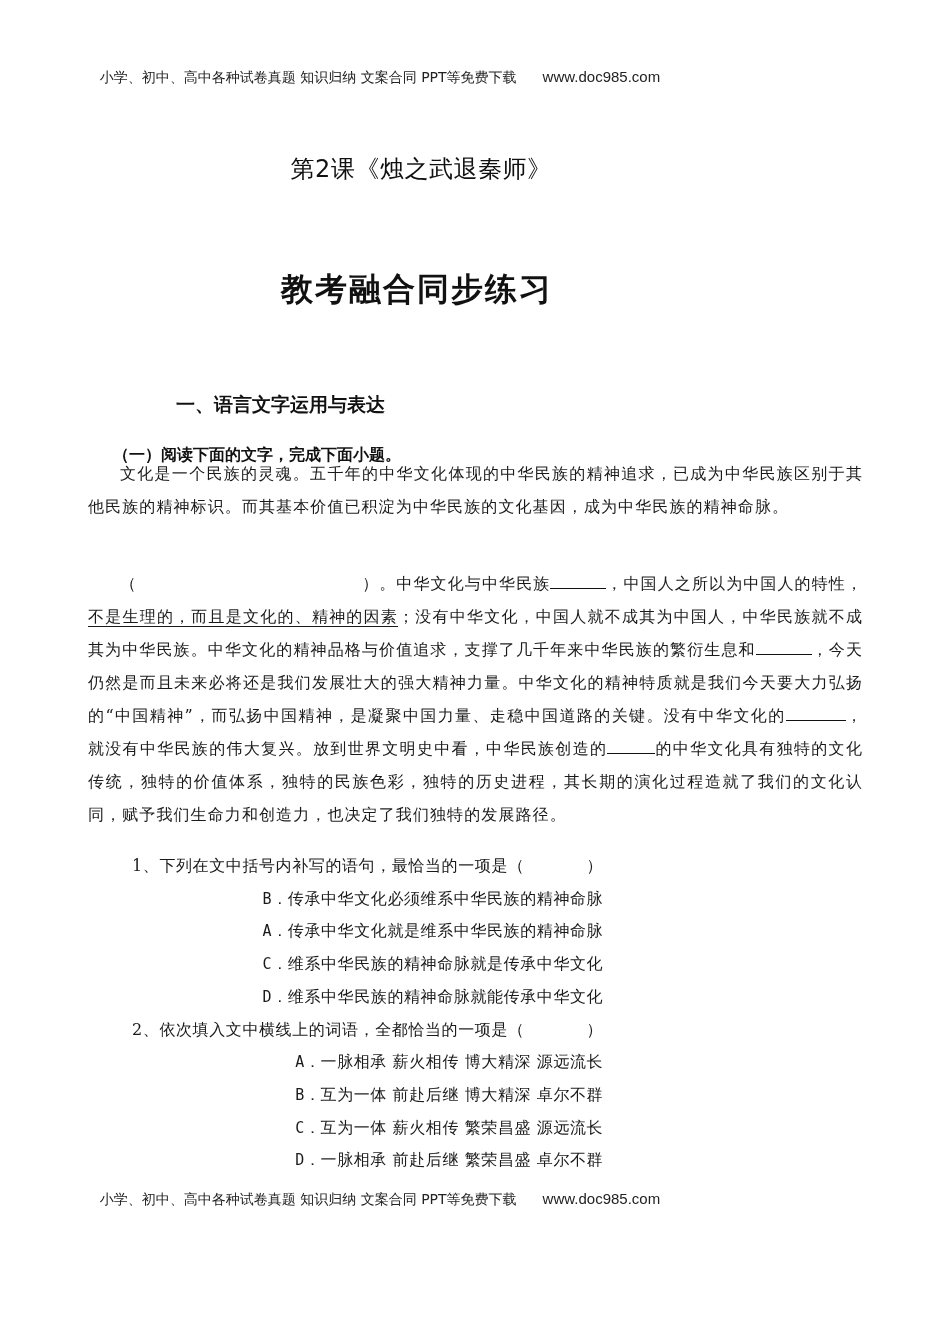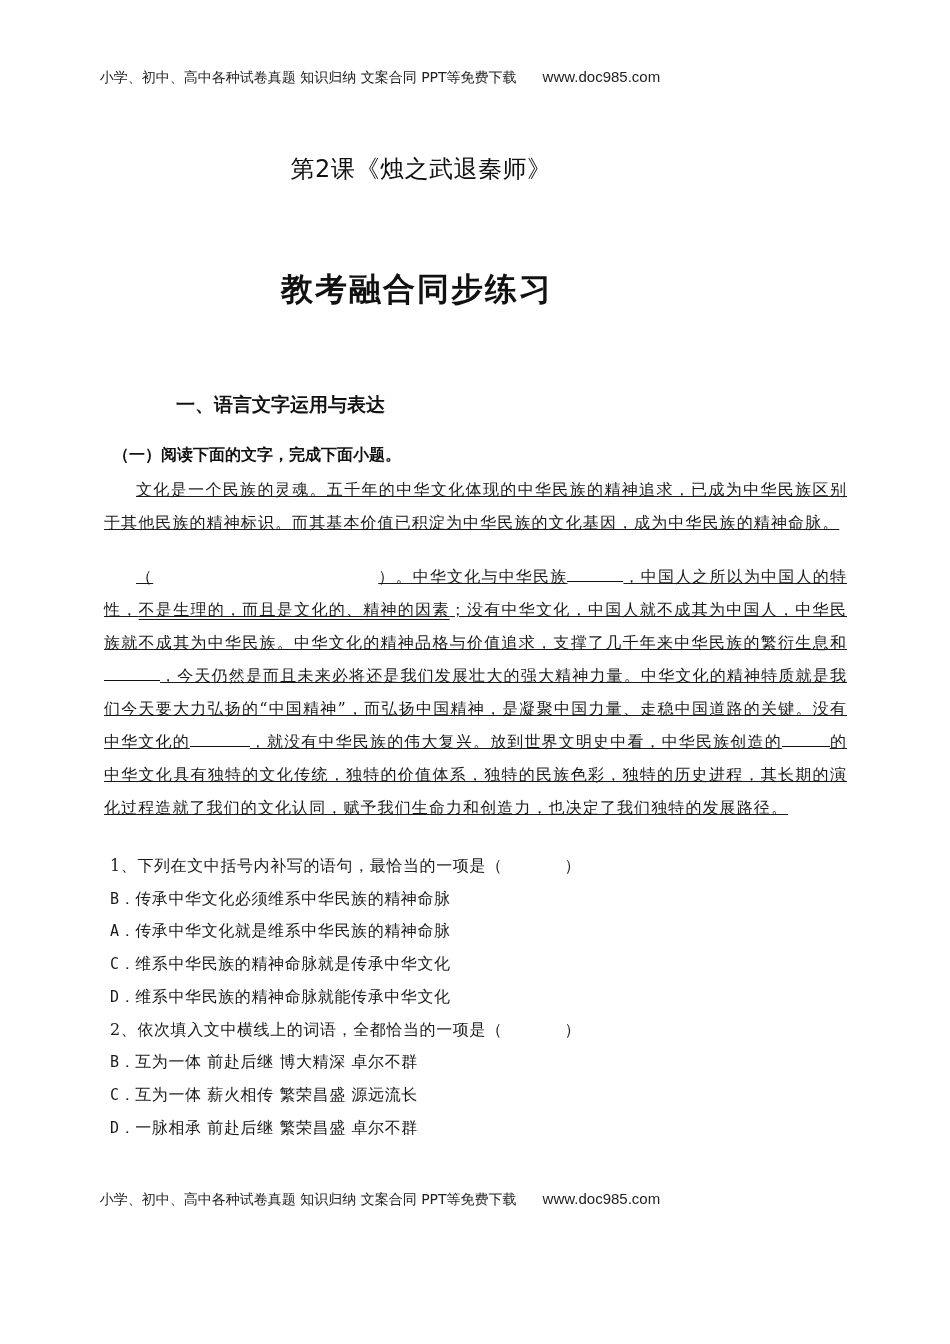--- a/index.html
+++ b/index.html
@@ -79,25 +79,24 @@
       position: absolute;
       left: 88px;
       width: 775px;
       font-size: 16px;
       line-height: 33px;
       color: #1a1a1a;
       text-align: justify;
       letter-spacing: 1.1px;
     }
     .p1 { top: 457px; }
-    .p2 { top: 544px; }
+    .p2 { top: 567px; }
     .passage p {
-      margin: 16px;
+      margin: 0;
       text-indent: 2em;
-      text-decoration: underline;
     }
     .blank {
       display: inline-block;
       border-bottom: 1px solid #111;
       height: 16px;
       vertical-align: baseline;
     }
     .blank.w48 { width: 48px; }
     .blank.w56 { width: 56px; }
     .blank.w60 { width: 60px; }
@@ -105,25 +104,26 @@
       display: inline-block;
       width: 225px;
     }
     .underlined {
       text-decoration: underline;
       text-underline-offset: 4px;
     }
     .questions {
       position: absolute;
       top: 850px;
-      left: 110px;
+      left: 132px;
       font-size: 16px;
       line-height: 32.7px;
       color: #1a1a1a;
       letter-spacing: 0.6px;
+      text-align: right;
     }
     .q-line { white-space: nowrap; }
     .answer-paren-gap {
       display: inline-block;
       width: 62px;
     }
     .opt-label {
       font-family: "DejaVu Sans Mono", "Liberation Mono", monospace;
       font-size: 15px;
     }
@@ -152,20 +152,21 @@
 </div>
 
 <div class="questions">
   <div class="q-line"><span>1、下列在文中括号内补写的语句，最恰当的一项是（</span><span class="answer-paren-gap"></span><span>）</span></div>
   <div class="q-line"><span class="opt-label">B．</span><span>传承中华文化必须维系中华民族的精神命脉</span></div>
   <div class="q-line"><span class="opt-label">A．</span><span>传承中华文化就是维系中华民族的精神命脉</span></div>
   <div class="q-line"><span class="opt-label">C．</span><span>维系中华民族的精神命脉就是传承中华文化</span></div>
   <div class="q-line"><span class="opt-label">D．</span><span>维系中华民族的精神命脉就能传承中华文化</span></div>
 
   <div class="q-line"><span>2、依次填入文中横线上的词语，全都恰当的一项是（</span><span class="answer-paren-gap"></span><span>）</span></div>
+  <div class="q-line"><span class="opt-label">A．</span><span>一脉相承 薪火相传 博大精深 源远流长</span></div>
   <div class="q-line"><span class="opt-label">B．</span><span>互为一体 前赴后继 博大精深 卓尔不群</span></div>
   <div class="q-line"><span class="opt-label">C．</span><span>互为一体 薪火相传 繁荣昌盛 源远流长</span></div>
   <div class="q-line"><span class="opt-label">D．</span><span>一脉相承 前赴后继 繁荣昌盛 卓尔不群</span></div>
 </div>
 
 <div class="page-footer">
   <span>小学、初中、高中各种试卷真题 知识归纳 文案合同 PPT等免费下载</span><span class="url">www.doc985.com</span>
 </div>
 
 </body></html>

